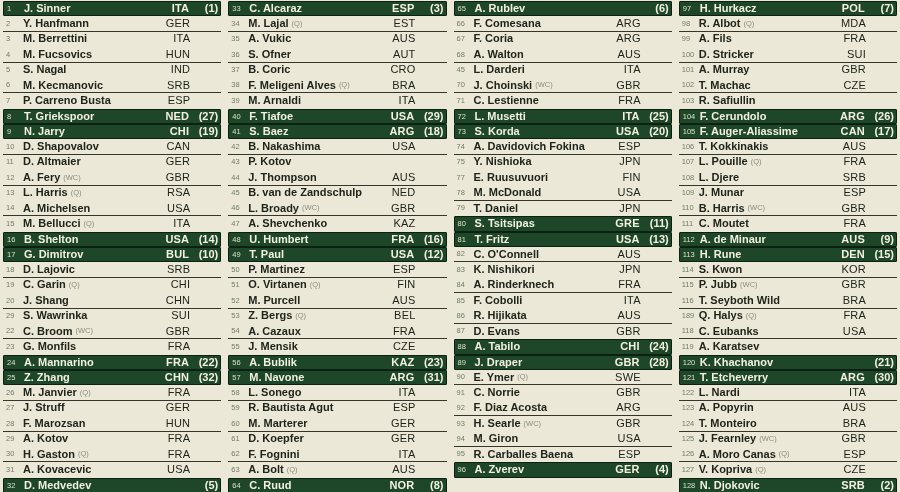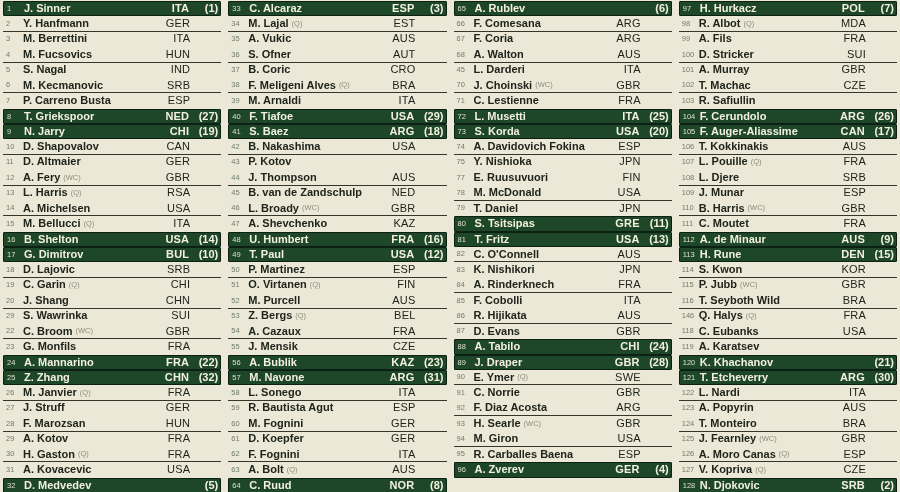--- a/index.html
+++ b/index.html
@@ -485,21 +485,21 @@
       </div>
       <div class="row">
         <span class="num">59</span>
         <span class="pname">R. Bautista Agut</span>
         <span class="fill"></span>
         <span class="country">ESP</span>
         <span class="seedno"></span>
       </div>
       <div class="row pair-end">
         <span class="num">60</span>
-        <span class="pname">M. Fognini</span>
+        <span class="pname">M. Marterer</span>
         <span class="fill"></span>
         <span class="country">GER</span>
         <span class="seedno"></span>
       </div>
       <div class="row">
         <span class="num">61</span>
         <span class="pname">D. Koepfer</span>
         <span class="fill"></span>
         <span class="country">GER</span>
         <span class="seedno"></span>
@@ -888,21 +888,21 @@
         <span class="seedno"></span>
       </div>
       <div class="row pair-end">
         <span class="num">116</span>
         <span class="pname">T. Seyboth Wild</span>
         <span class="fill"></span>
         <span class="country">BRA</span>
         <span class="seedno"></span>
       </div>
       <div class="row">
-        <span class="num">146</span>
+        <span class="num">189</span>
         <span class="pname">Q. Halys</span>
         <span class="tag">(Q)</span>
         <span class="fill"></span>
         <span class="country">FRA</span>
         <span class="seedno"></span>
       </div>
       <div class="row pair-end">
         <span class="num">118</span>
         <span class="pname">C. Eubanks</span>
         <span class="fill"></span>

